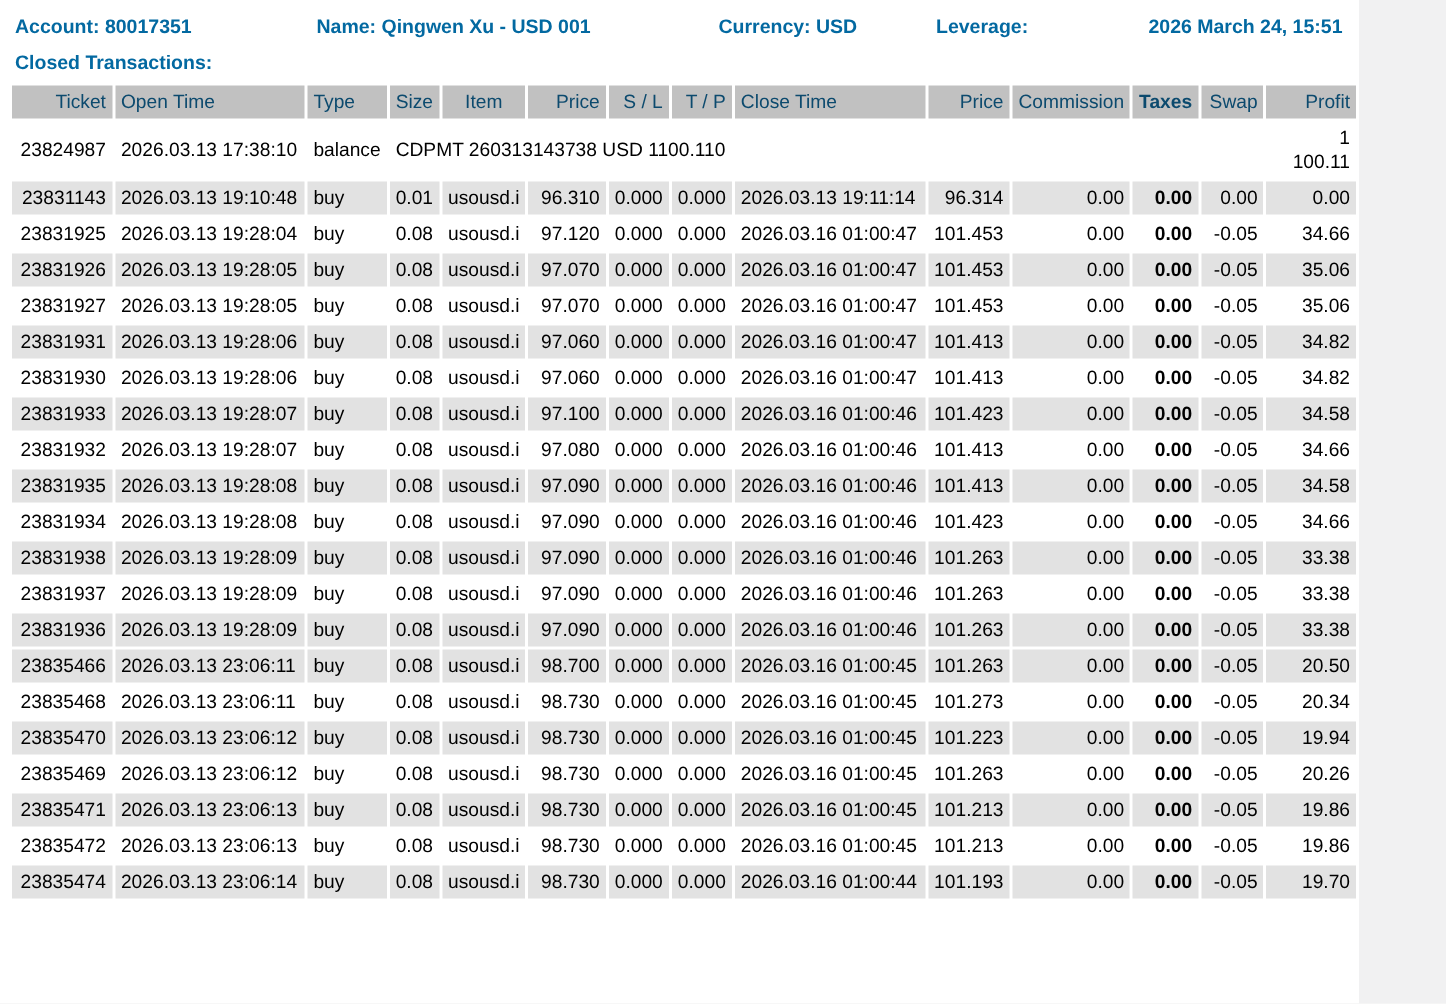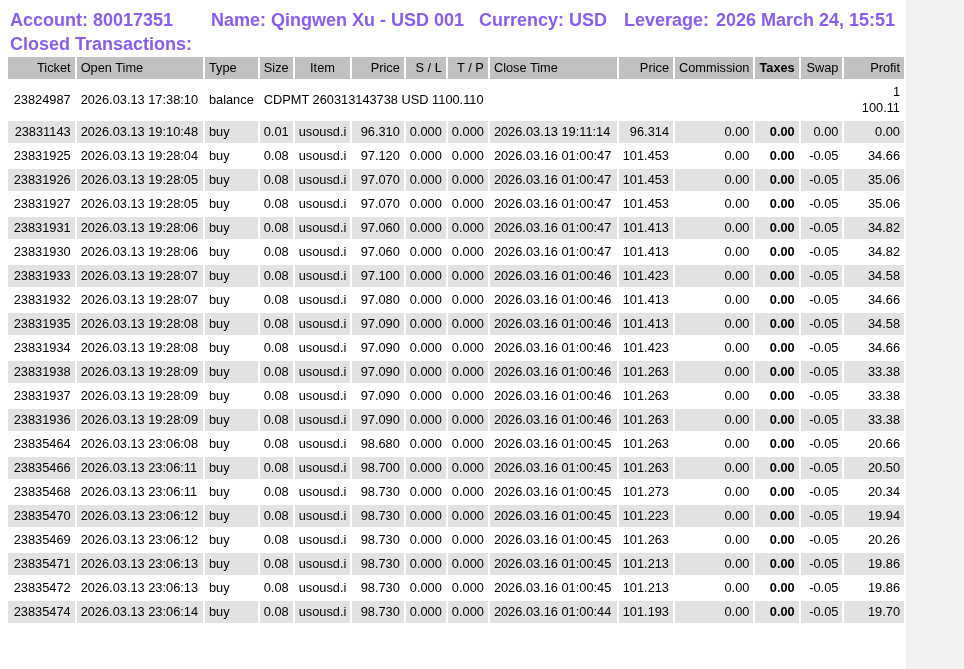--- a/index.html
+++ b/index.html
@@ -1,32 +1,32 @@
 <!DOCTYPE html>
 <html><head>
 <meta charset="utf-8">
 <style>
   html,body{margin:0;padding:0;}
   body{font-family:"Liberation Sans",sans-serif;background:#f1f1f2;}
   .screen{width:964px;height:669px;background:#f1f1f2;overflow:hidden;position:relative;}
   .page{position:absolute;left:0;top:0;width:906px;height:669px;background:#ffffff;overflow:hidden;}
 
   .report-header{position:relative;height:55px;}
-  .report-header .hitem{position:absolute;top:10px;font-size:18px;font-weight:bold;color:#8b5cf6;white-space:nowrap;}
+  .report-header .hitem{position:absolute;top:10px;font-size:13px;font-weight:bold;color:#0369a1;white-space:nowrap;}
   .h-account{left:10px;}
   .h-name{left:211px;}
   .h-currency{left:479px;}
   .h-leverage{left:624px;}
   .h-timestamp{right:11px;margin-left:16px;}
   .h-section{left:10px;top:34px !important;}
 
   table.report{border-collapse:separate;border-spacing:2px;table-layout:fixed;
     margin:0 0 0 6px;font-size:12.8px;color:#000;}
   th,td{box-sizing:border-box;padding:3px 4px;line-height:16px;white-space:nowrap;}
-  th{background:#c1c1c1;font-weight:normal;text-align:center;color:#000000;}
+  th{background:#c1c1c1;font-weight:normal;text-align:center;color:#0c4a6e;}
   tbody td{background:#ffffff;vertical-align:middle;}
   tr.alt td{background:#e2e2e2;}
   tr.balance-row td{background:#ffffff;white-space:normal;}
 
   .c0{text-align:right;}  .c1{text-align:left;}
   .c2{text-align:left;}  .c3{text-align:right;}
   .c4{text-align:center;} .c5{text-align:right;}
   .c6{text-align:right;}  .c7{text-align:right;}
   .c8{text-align:left;}   .c9{text-align:right;}
   .c10{text-align:right;} .c11{text-align:right;font-weight:bold;}
@@ -299,36 +299,20 @@
             <td class="c5">97.090</td>
             <td class="c6">0.000</td>
             <td class="c7">0.000</td>
             <td class="c8">2026.03.16 01:00:46</td>
             <td class="c9">101.263</td>
             <td class="c10">0.00</td>
             <td class="c11">0.00</td>
             <td class="c12">-0.05</td>
             <td class="c13">33.38</td>
           </tr>
-          <tr class="plain">
-            <td class="c0">23835464</td>
-            <td class="c1">2026.03.13 23:06:08</td>
-            <td class="c2">buy</td>
-            <td class="c3">0.08</td>
-            <td class="c4">usousd.i</td>
-            <td class="c5">98.680</td>
-            <td class="c6">0.000</td>
-            <td class="c7">0.000</td>
-            <td class="c8">2026.03.16 01:00:45</td>
-            <td class="c9">101.263</td>
-            <td class="c10">0.00</td>
-            <td class="c11">0.00</td>
-            <td class="c12">-0.05</td>
-            <td class="c13">20.66</td>
-          </tr>
           <tr class="alt">
             <td class="c0">23835466</td>
             <td class="c1">2026.03.13 23:06:11</td>
             <td class="c2">buy</td>
             <td class="c3">0.08</td>
             <td class="c4">usousd.i</td>
             <td class="c5">98.700</td>
             <td class="c6">0.000</td>
             <td class="c7">0.000</td>
             <td class="c8">2026.03.16 01:00:45</td>

